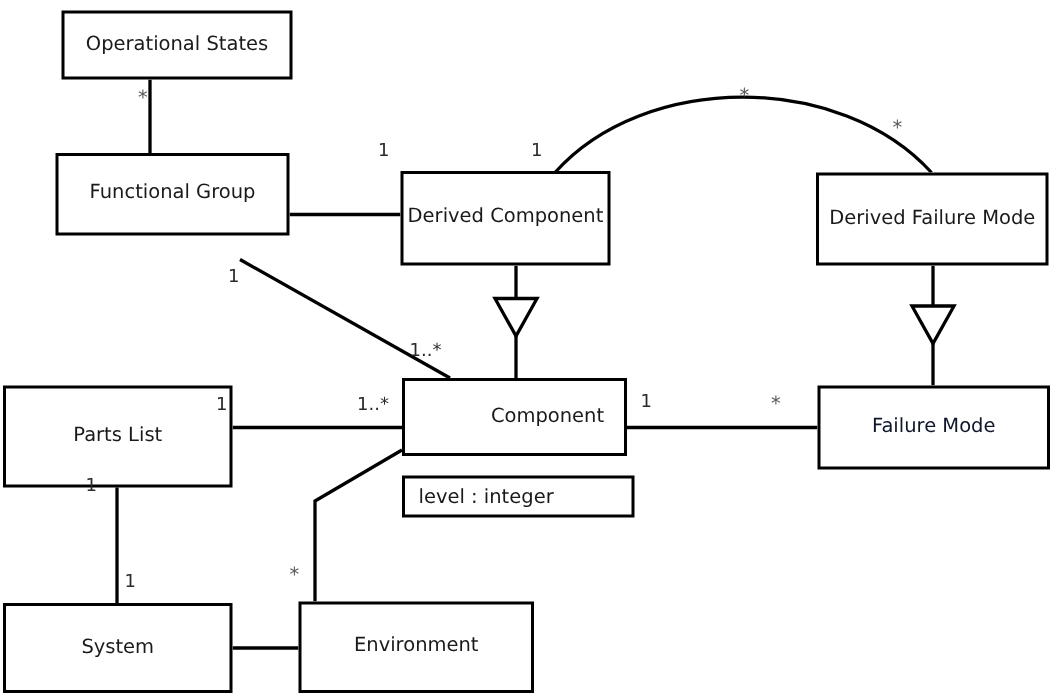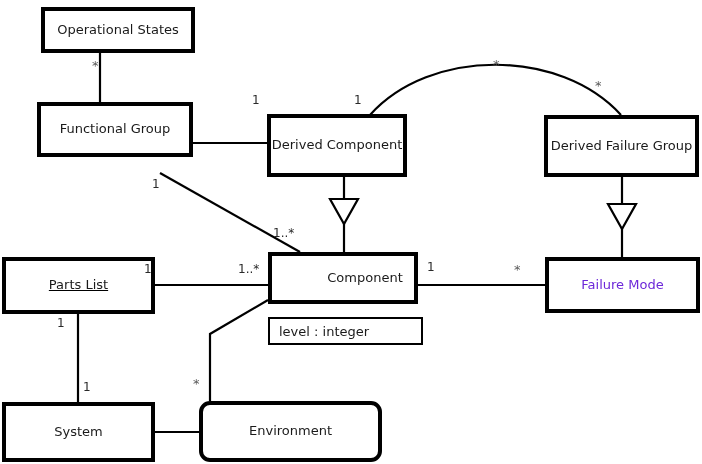--- a/index.html
+++ b/index.html
@@ -21,21 +21,21 @@
     left: 0;
     top: 0;
     width: 702px;
     height: 464px;
     pointer-events: none;
   }
   .uml-class {
     position: absolute;
     box-sizing: border-box;
     background: #ffffff;
-    border: 4px solid #be185d;
+    border: 2px solid #be185d;
     z-index: 5;
   }
   .uml-name {
     display: flex;
     align-items: center;
     justify-content: center;
     width: 100%;
     height: 100%;
     font-size: 13px;
     color: #1a1a1a;
@@ -100,35 +100,35 @@
       <div class="uml-class" style="left: 41px; top: 7px; width: 154px; height: 46px; border-color: rgb(0, 0, 0);">
         <div class="uml-name" style="color: rgb(26, 26, 26);">Operational States</div>
       </div>
       <div class="uml-class" style="left: 37px; top: 102px; width: 156px; height: 55px; border-color: rgb(0, 0, 0);">
         <div class="uml-name" style="color: rgb(26, 26, 26);">Functional Group</div>
       </div>
       <div class="uml-class" style="left: 267px; top: 114px; width: 140px; height: 63px; border-color: rgb(0, 0, 0);">
         <div class="uml-name" style="color: rgb(26, 26, 26);">Derived Component</div>
       </div>
       <div class="uml-class" style="left: 544px; top: 115px; width: 155px; height: 62px; border-color: rgb(0, 0, 0);">
-        <div class="uml-name" style="color: rgb(26, 26, 26);">Derived Failure Group</div>
+        <div class="uml-name" style="color: rgb(26, 26, 26);">Derived Failure Mode</div>
       </div>
-      <div class="uml-class" style="left: 2px; top: 257px; width: 153px; height: 57px; border-color: rgb(0, 0, 0); text-decoration: underline;">
+      <div class="uml-class" style="left: 2px; top: 257px; width: 153px; height: 68px; border-color: rgb(0, 0, 0);">
         <div class="uml-name" style="color: rgb(26, 26, 26);">Parts List</div>
       </div>
       <div class="uml-class" style="left: 268px; top: 252px; width: 150px; height: 52px; border-color: rgb(0, 0, 0); padding-left: 44px;">
         <div class="uml-name" style="color: rgb(26, 26, 26);">Component</div>
       </div>
       <div class="uml-class" style="left: 545px; top: 257px; width: 155px; height: 56px; border-color: rgb(0, 0, 0);">
-        <div class="uml-name" style="color: #6d28d9;">Failure Mode</div>
+        <div class="uml-name" style="color: #0f172a;">Failure Mode</div>
       </div>
       <div class="uml-class" style="left: 2px; top: 402px; width: 153px; height: 60px; border-color: rgb(0, 0, 0);">
         <div class="uml-name" style="color: rgb(26, 26, 26);">System</div>
       </div>
-      <div class="uml-class" style="left: 199px; top: 401px; width: 183px; height: 61px; border-color: rgb(0, 0, 0); border-radius: 11px;">
+      <div class="uml-class" style="left: 199px; top: 401px; width: 157px; height: 61px; border-color: rgb(0, 0, 0);">
         <div class="uml-name" style="color: rgb(26, 26, 26);">Environment</div>
       </div>
     </div>
   <div id="attr-layer">
       <div class="uml-attr-box" style="left: 268px; top: 317px; width: 155px; height: 28px; border-color: rgb(0, 0, 0);">
         <span class="uml-attr-text" style="color: rgb(26, 26, 26);">level : integer</span>
       </div>
     </div>
   <div id="mult-layer">
       <div class="mult star" style="left: 92px; top: 59px;">*</div>

